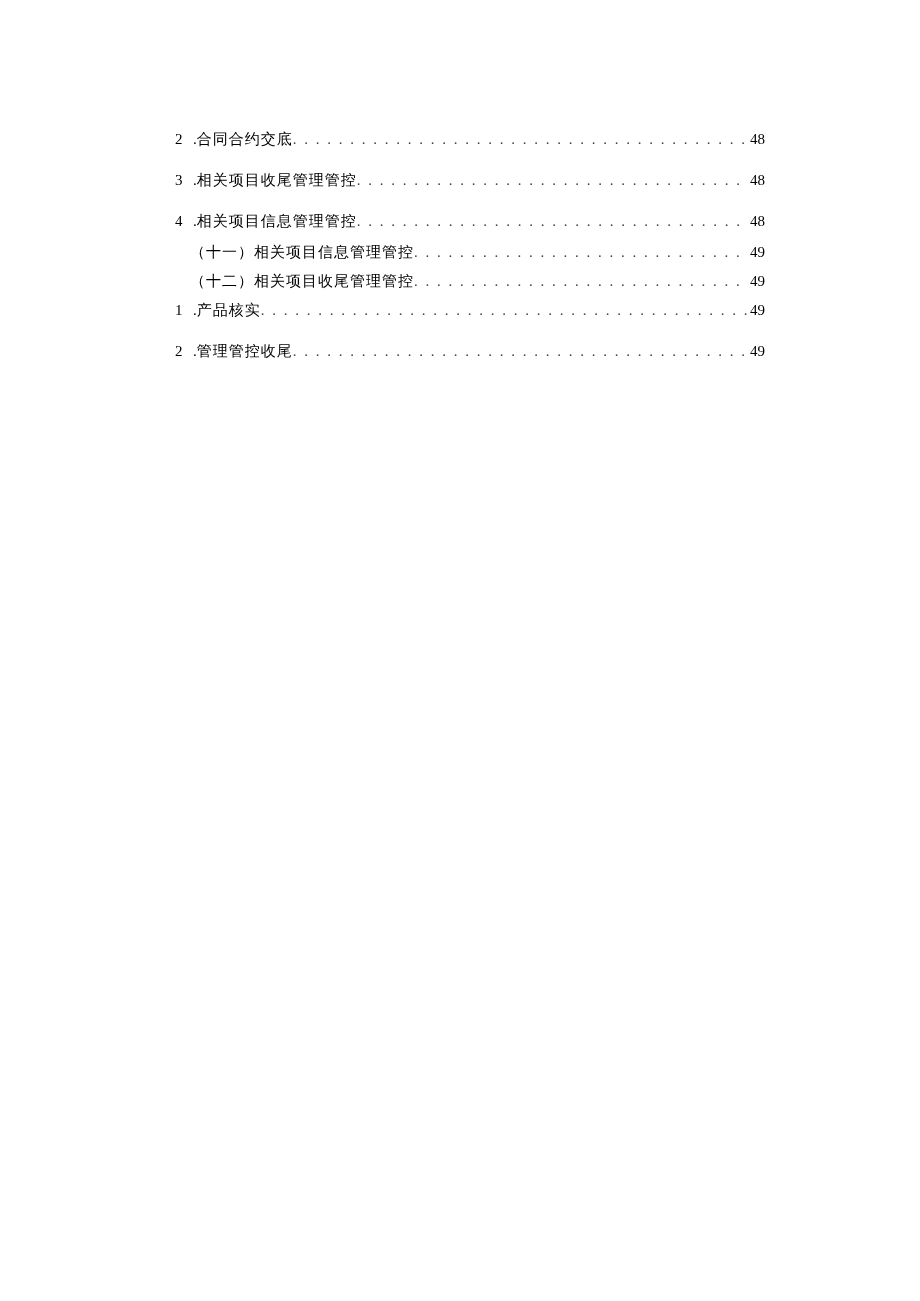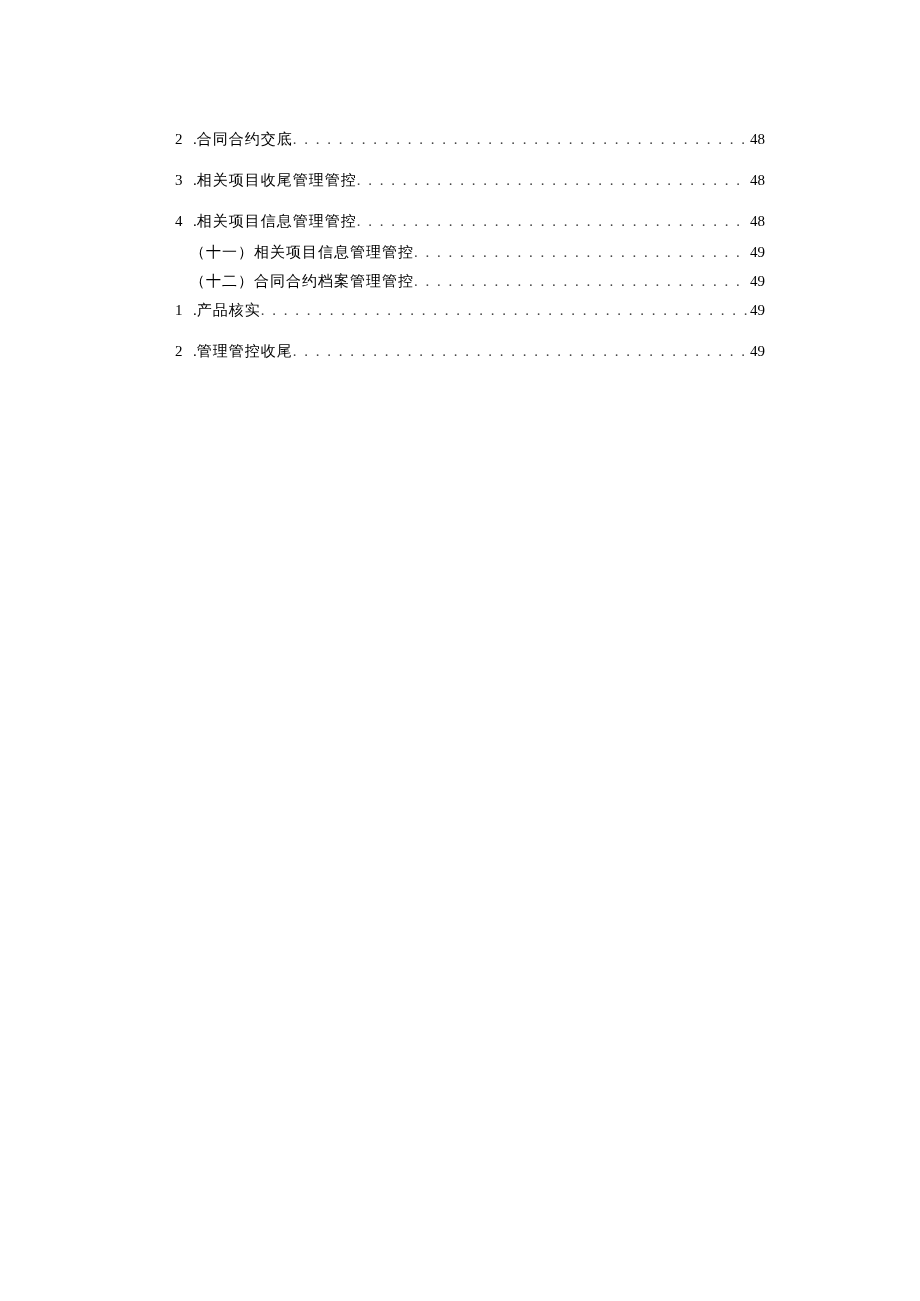--- a/index.html
+++ b/index.html
@@ -87,21 +87,21 @@
         <span class="toc-title">相关项目信息管理管控</span>
         <span class="leader"></span>
         <span class="toc-page">48</span>
       </div>
       <div class="toc-entry section">
         <span class="toc-title">（十一）相关项目信息管理管控 </span>
         <span class="leader"></span>
         <span class="toc-page">49</span>
       </div>
       <div class="toc-entry section">
-        <span class="toc-title">（十二）合同合约档案管理管控 </span>
+        <span class="toc-title">（十二）相关项目收尾管理管控 </span>
         <span class="leader"></span>
         <span class="toc-page">49</span>
       </div>
       <div class="toc-entry numbered">
         <span class="toc-number">1</span>
         <span class="num-dot"> .</span>
         <span class="toc-title">产品核实</span>
         <span class="leader"></span>
         <span class="toc-page">49</span>
       </div>

